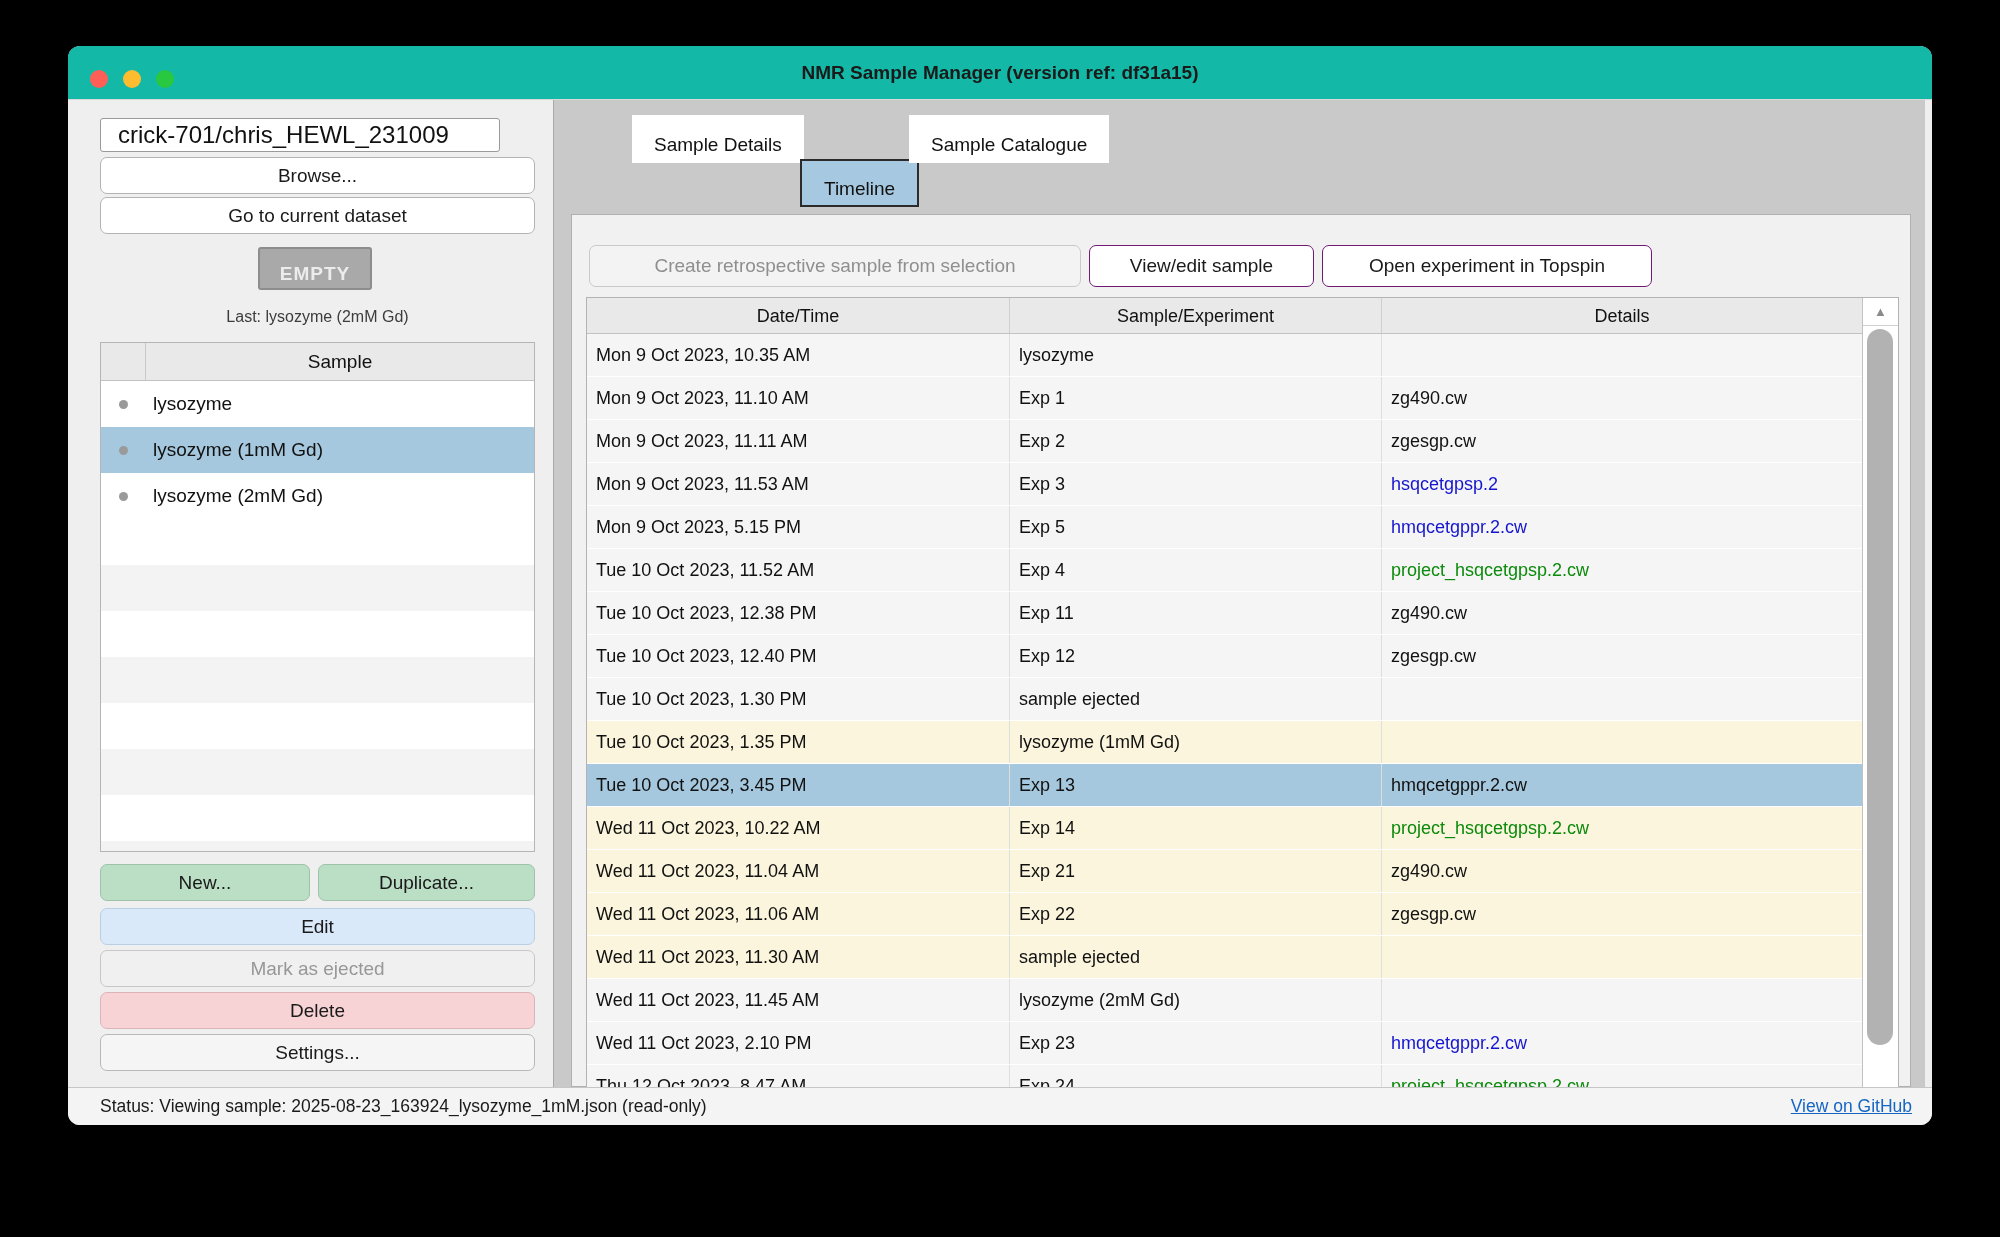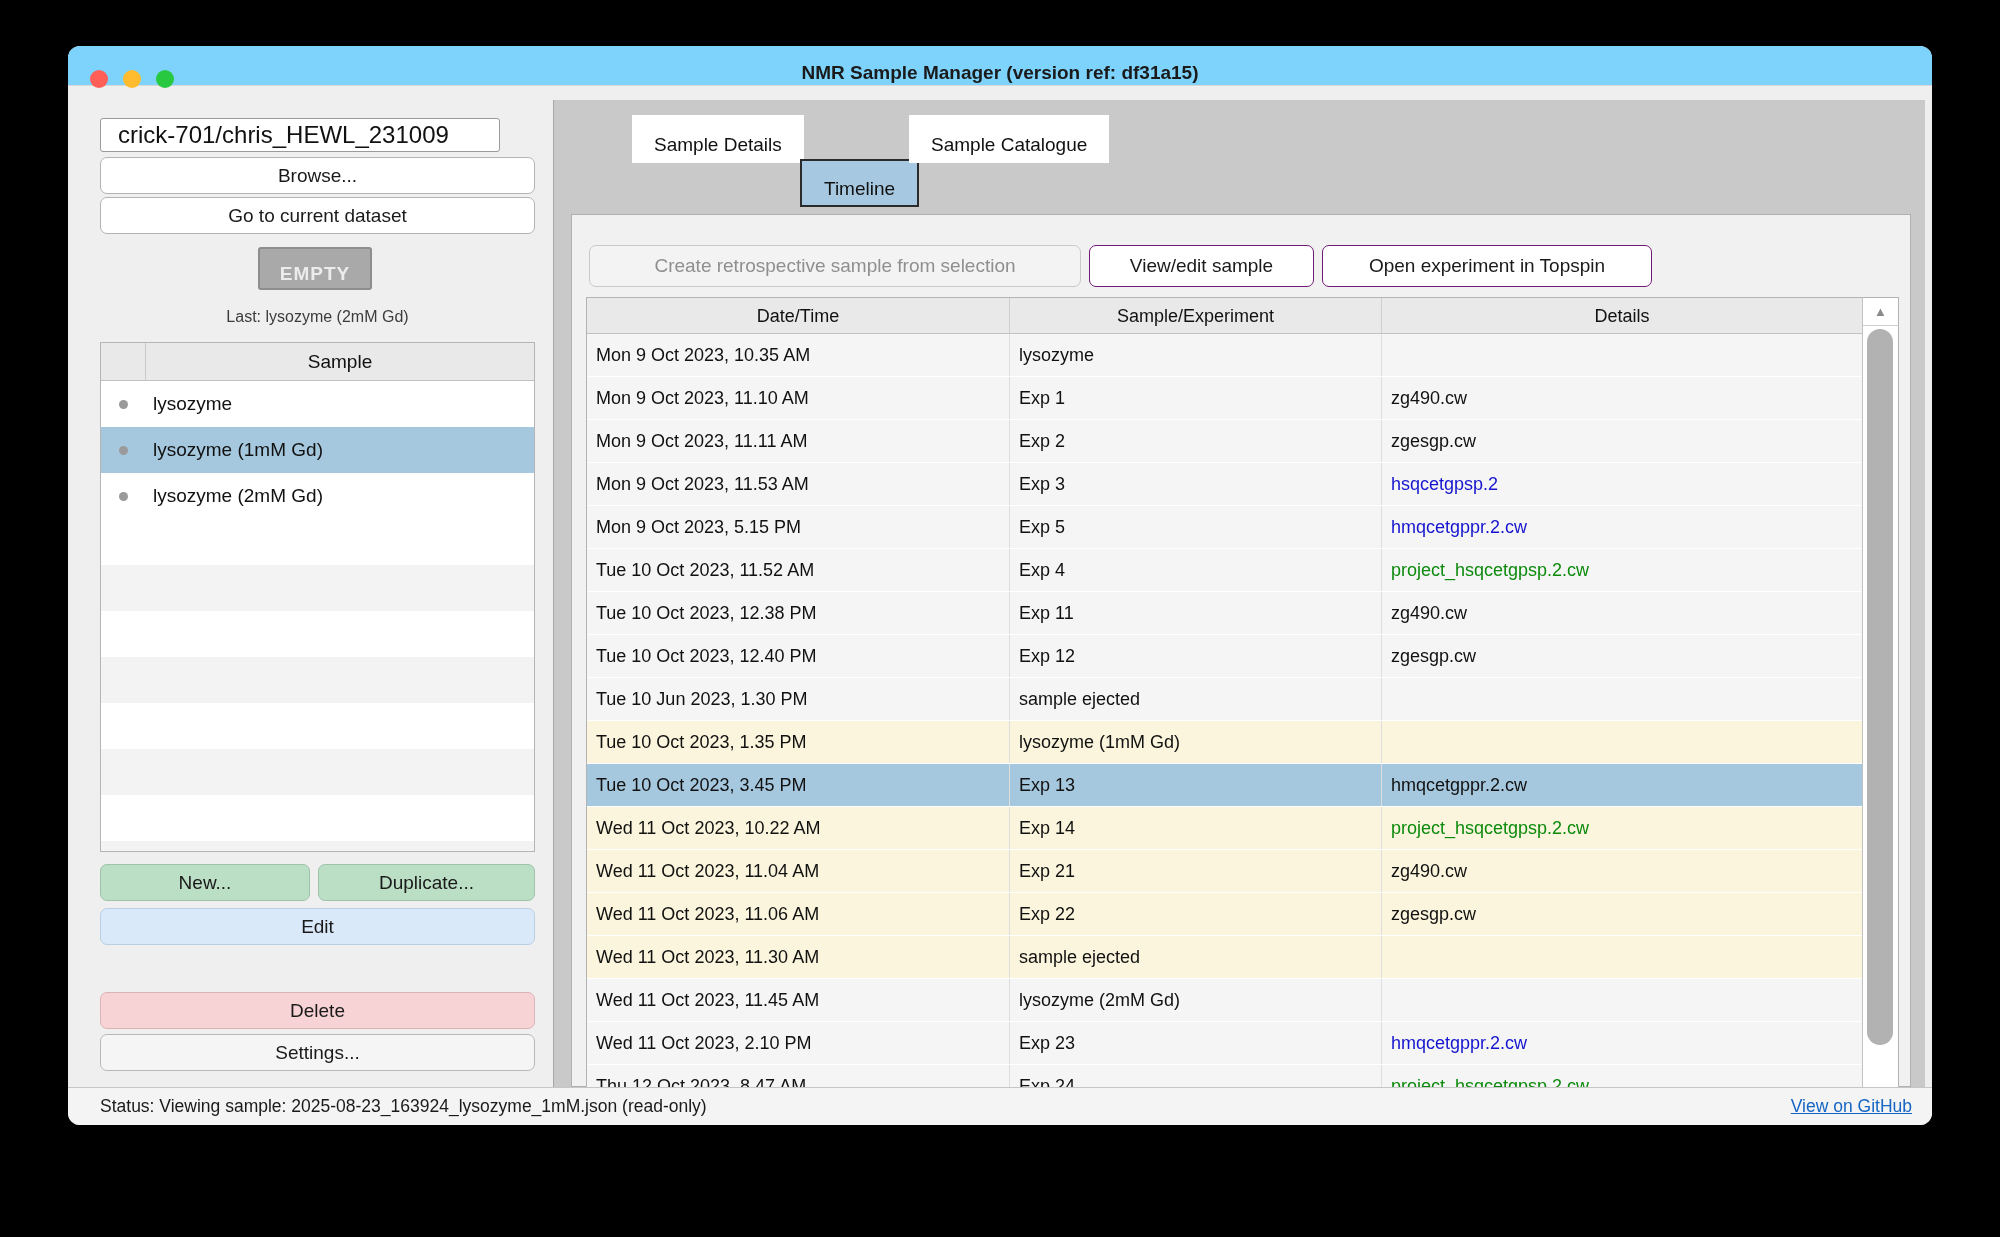--- a/index.html
+++ b/index.html
@@ -1,20 +1,20 @@
 <!DOCTYPE html>
 <html><head>
 <meta charset="utf-8">
 <style>
   html,body{margin:0;padding:0;background:#000;}
   *{box-sizing:border-box;font-family:"Liberation Sans","DejaVu Sans",sans-serif;}
   .stage{position:relative;width:2000px;height:1237px;background:#000;overflow:hidden;}
   .window{position:absolute;left:68px;top:46px;width:1864px;height:1079px;background:#efefef;border-radius:12px;overflow:hidden;box-shadow:0 20px 60px rgba(0,0,0,.6);}
   
-  .titlebar{position:absolute;left:0;top:0;width:100%;height:40px;background:#7dd3fc;border-bottom:1px solid #d8d8d8;}
+  .titlebar{position:absolute;left:0;top:0;width:100%;height:54px;background:#14b8a6;border-bottom:1px solid #d8d8d8;}
   .light{position:absolute;top:24px;width:18px;height:18px;border-radius:50%;}
   .light.red{left:22px;background:#ff5f57;}
   .light.yellow{left:55px;background:#febc2e;}
   .light.green{left:88px;background:#28c840;}
   .title{position:absolute;left:0;top:0;width:100%;height:54px;line-height:54px;text-align:center;font-weight:bold;font-size:19px;color:#1a1a1a;}
   
   .field{position:absolute;left:32px;top:72px;width:400px;height:34px;border:1px solid #9a9a9a;border-radius:3px;background:#fff;font-size:24px;padding:0 17px;color:#111;}
   .lbtn{position:absolute;height:37px;border:1px solid #b3b3b3;border-radius:7px;background:#fff;font-size:19px;color:#1a1a1a;text-align:center;cursor:pointer;}
   .btn-browse{left:32px;top:111px;width:435px;}
   .btn-goto{left:32px;top:151px;width:435px;}
@@ -124,20 +124,21 @@
           <div class="sample-row"></div>
           <div class="sample-row"></div>
           <div class="sample-row"></div>
           <div class="sample-row"></div>
         </div>
     </div>
 
     <button class="abtn btn-new">New...</button>
     <button class="abtn btn-duplicate">Duplicate...</button>
     <button class="abtn btn-edit">Edit</button>
+    <button class="abtn btn-mark">Mark as ejected</button>
     <button class="abtn btn-delete">Delete</button>
     <button class="abtn btn-settings">Settings...</button>
 
     <div class="right-region">
       <div class="tab tab-details">Sample Details</div>
       <div class="tab tab-timeline selected">Timeline</div>
       <div class="tab tab-catalogue">Sample Catalogue</div>
 
       <div class="content-panel">
         <button class="tbtn disabled btn-retro">Create retrospective sample from selection</button>
@@ -187,21 +188,21 @@
                   <div class="col-dt">Tue 10 Oct 2023, 12.38 PM</div>
                   <div class="col-se">Exp 11</div>
                   <div class="col-det det black">zg490.cw</div>
                 </div>
                 <div class="trow plain">
                   <div class="col-dt">Tue 10 Oct 2023, 12.40 PM</div>
                   <div class="col-se">Exp 12</div>
                   <div class="col-det det black">zgesgp.cw</div>
                 </div>
                 <div class="trow plain">
-                  <div class="col-dt">Tue 10 Jun 2023, 1.30 PM</div>
+                  <div class="col-dt">Tue 10 Oct 2023, 1.30 PM</div>
                   <div class="col-se">sample ejected</div>
                   <div class="col-det det black"></div>
                 </div>
                 <div class="trow cream">
                   <div class="col-dt">Tue 10 Oct 2023, 1.35 PM</div>
                   <div class="col-se">lysozyme (1mM Gd)</div>
                   <div class="col-det det black"></div>
                 </div>
                 <div class="trow selected">
                   <div class="col-dt">Tue 10 Oct 2023, 3.45 PM</div>

